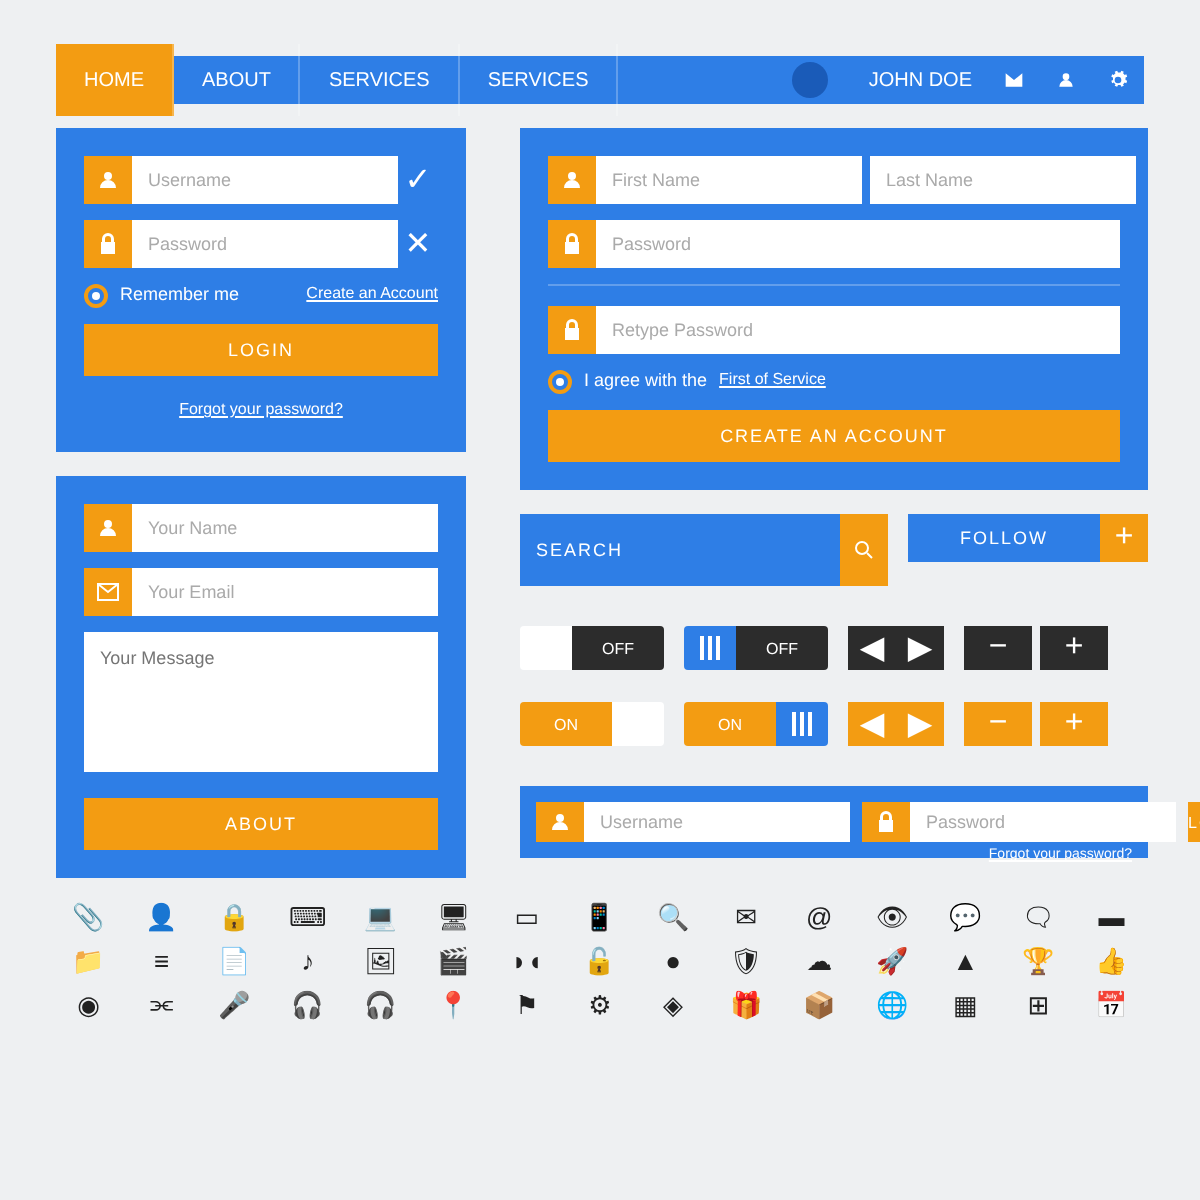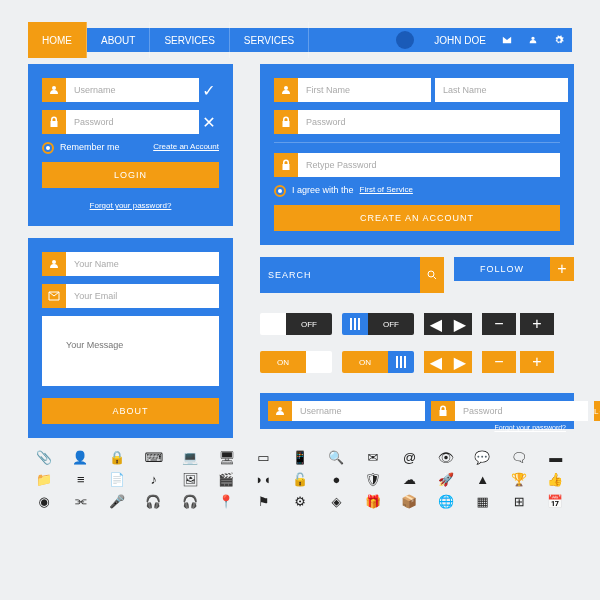--- a/index.html
+++ b/index.html
@@ -14,21 +14,21 @@
 .main{display:flex;gap:27px;margin:12px 28px 0}
 .col{display:flex;flex-direction:column;gap:12px}
 .col1{width:218px}
 .col2{width:314px}
 .panel{background:#2e7ee6;padding:14px}
 .field{display:flex;height:24px;margin-bottom:8px}
 .field-icon{width:24px;background:#f39c12;display:flex;align-items:center;justify-content:center;color:#fff}
 .field-input{flex:1;background:#fff;border:none;padding:0 8px;font-size:9px;color:#888}
 .field-input::placeholder{color:#aaa}
 .field-status{width:20px;display:flex;align-items:center;justify-content:center;color:#fff}
-.textarea{width:100%;height:70px;border:none;padding:24px;font-size:9px;color:#aaa;resize:none;margin-bottom:8px}
+.textarea{width:100%;height:70px;border:none;padding:8px;font-size:9px;color:#aaa;resize:none;margin-bottom:8px}
 .btn{width:100%;height:26px;background:#f39c12;color:#fff;border:none;font-size:9px;letter-spacing:1px;cursor:pointer}
 .link{color:#fff;font-size:8px;text-decoration:underline;cursor:pointer}
 .row{display:flex;gap:6px;margin-bottom:8px}
 .radio{width:12px;height:12px;border:2px solid #f39c12;border-radius:50%;position:relative}
 .radio.on::after{content:'';position:absolute;inset:2px;background:#fff;border-radius:50%}
 .remember{color:#fff;font-size:9px}
 .split{display:flex;gap:4px}
 .split .field{flex:1}
 .hr{border:none;border-top:1px solid rgba(255,255,255,.25);margin:6px 0 10px}
 .center{text-align:center;margin-top:6px}

